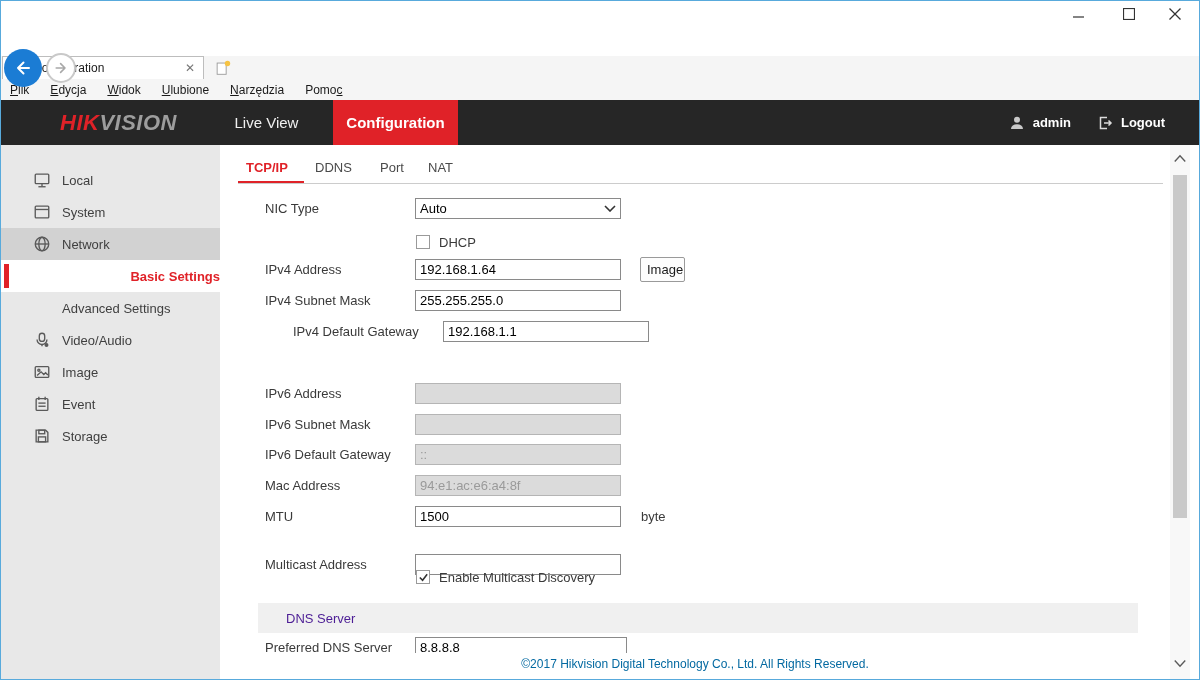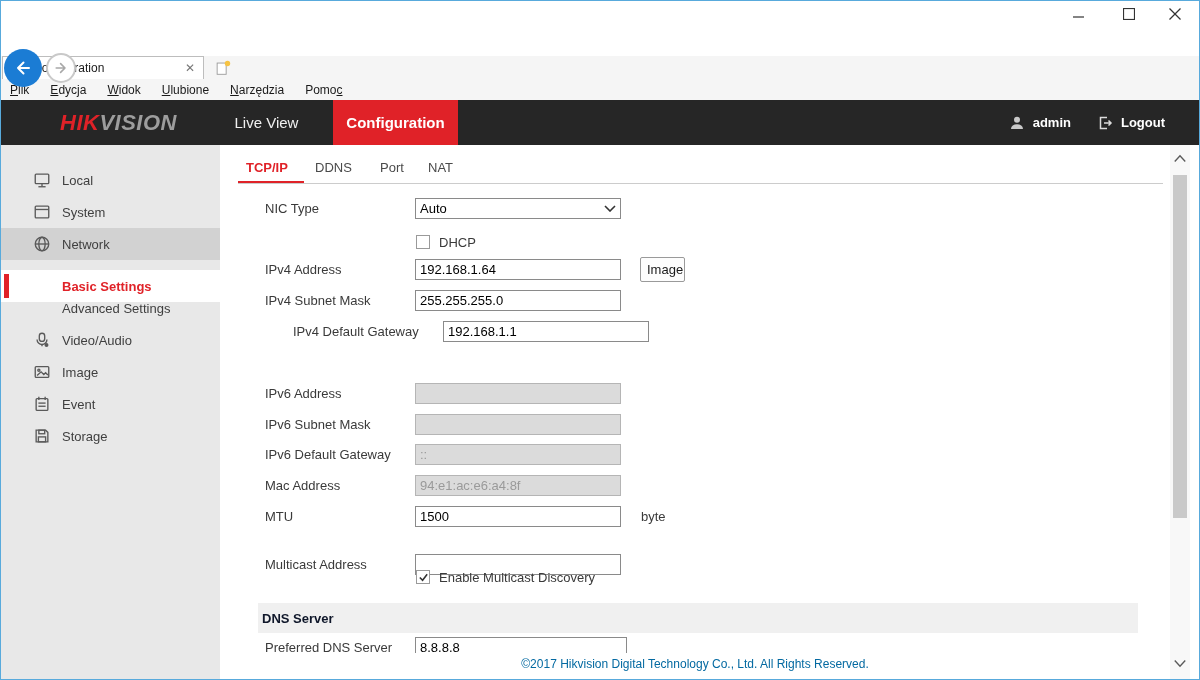--- a/index.html
+++ b/index.html
@@ -81,21 +81,21 @@
   .fbox{position:absolute;left:195px;top:0;width:206px;height:21px;box-sizing:border-box;border:1px solid var(--input-border);background:#fff;font-family:"Liberation Sans",sans-serif;font-size:13px;color:#000;padding:0 4px;}
   input.fbox{outline:none;}
   .fbox.disabled{background:var(--disabled-bg);border-color:#b5b5b5;color:var(--disabled-text);}
   .selectbox{display:flex;align-items:center;cursor:default;}
   .selectbox .sel-text{flex:1;font-size:13px;}
   .fbtn{position:absolute;top:-2px;height:25px;box-sizing:border-box;border:1px solid #9a9a9a;border-radius:2px;background:#fdfdfd;font-family:"Liberation Sans",sans-serif;font-size:13px;color:#1a1a1a;cursor:pointer;}
   .unit{position:absolute;left:421px;top:3px;font-size:13px;color:#3a3a3a;}
   .cbox{position:absolute;left:196px;top:2px;width:14px;height:14px;box-sizing:border-box;border:1px solid #9a9a9a;background:#fff;display:flex;align-items:center;justify-content:center;}
   .cblabel{position:absolute;left:219px;top:2px;font-size:13px;color:#3a3a3a;}
   .dns-bar{position:absolute;left:38px;top:458px;width:880px;height:30px;background:#f0f0f0;display:flex;align-items:center;}
-  .dns-bar span{padding-left:4px;font-size:13px;font-weight:bold;color:#0f172a;}
+  .dns-bar span{padding-left:28px;font-size:13px;font-weight:normal;color:#4c1d95;}
   .footer-bar{position:absolute;left:0;top:508px;width:950px;height:27px;background:#fff;text-align:center;}
   .footer-bar span{font-size:12px;color:#0369a1;line-height:22px;}
 
   
   .scrollbar{position:absolute;left:1170px;top:145px;width:20px;height:535px;background:#f8f8f8;z-index:10;}
   .sb-arrow{position:absolute;left:0;width:20px;height:22px;display:flex;align-items:center;justify-content:center;}
   .sb-thumb{position:absolute;left:3px;top:30px;width:14px;height:343px;background:#c9c9c9;}
 
   .winborder{position:absolute;inset:0;border:1px solid #58aadc;pointer-events:none;z-index:99;}
 </style>
@@ -262,21 +262,21 @@
     <div class="srow active-parent" style="top:83px;">
       <svg class="sicon" viewBox="0 0 20 20">
           <g fill="none" stroke="currentColor" stroke-width="1.5">
             <circle cx="10" cy="10" r="7.5"></circle>
             <line x1="2.5" y1="10" x2="17.5" y2="10"></line>
             <ellipse cx="10" cy="10" rx="3.5" ry="7.5"></ellipse>
           </g>
         </svg>
       <span class="slabel">Network</span>
     </div>
-    <div class="srow active-sub" style="top:125px;">
+    <div class="srow active-sub" style="top:115px;justify-content:flex-end;">
       <span class="slabel">Basic Settings</span>
     </div>
     <div class="srow" style="top:147px;">
       <span class="slabel">Advanced Settings</span>
     </div>
     <div class="srow" style="top:179px;">
       <svg class="sicon" viewBox="0 0 20 20">
           <g fill="none" stroke="currentColor" stroke-width="1.5">
             <rect x="7" y="2.5" width="6" height="9" rx="3"></rect>
             <path d="M4.5 9.5 a5.5 5.5 0 0 0 11 0"></path>

